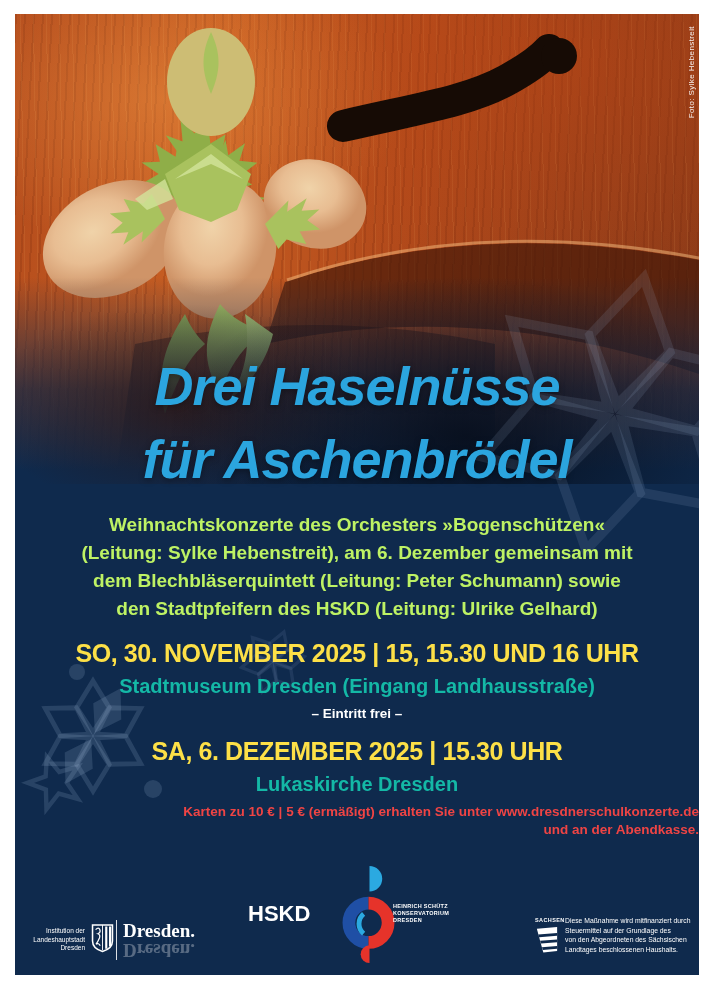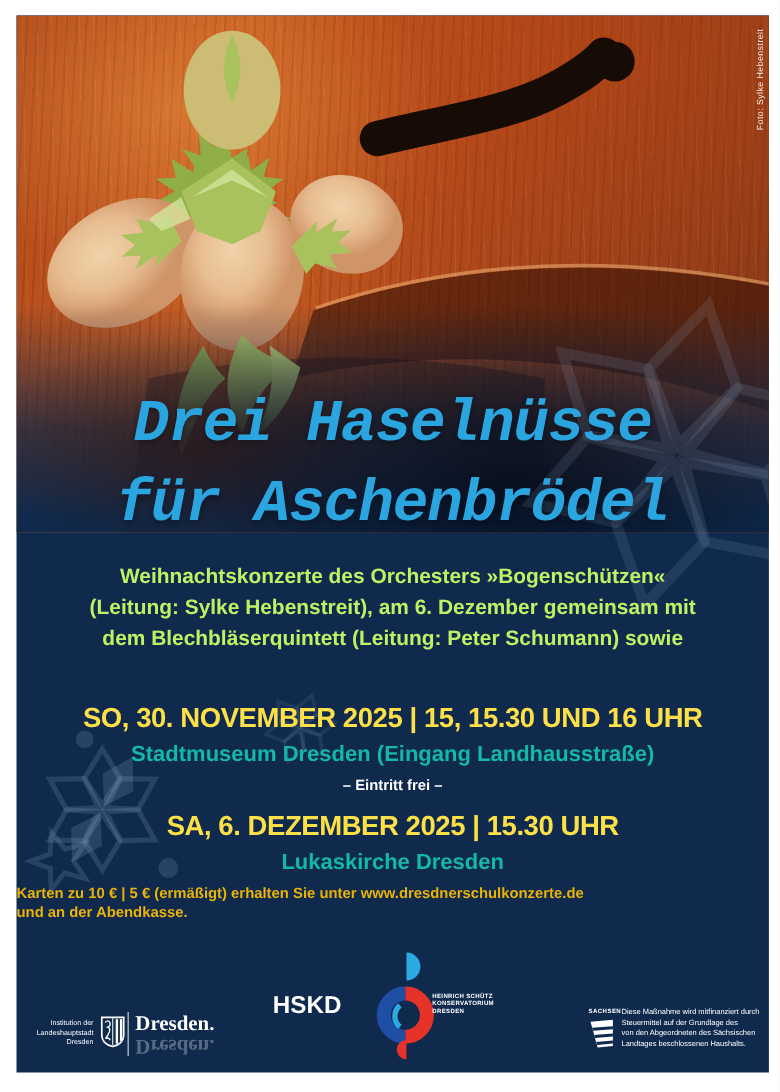--- a/index.html
+++ b/index.html
@@ -26,31 +26,31 @@
       linear-gradient(to bottom, rgba(15,42,77,0) 0%, rgba(15,42,77,0) 56%,
                       rgba(15,42,77,.75) 80%, #0F2A4D 97%);}
   .credit{position:absolute;top:12px;right:3px;color:rgba(255,255,255,.92);
     font-size:8px;letter-spacing:.4px;writing-mode:vertical-rl;transform:rotate(180deg);}
 
   
   .deco{position:absolute;left:0;top:0;pointer-events:none;}
 
   
   .title{position:absolute;left:0;top:336px;width:684px;text-align:center;
-    color:#2BA5DF;font-family:Liberation Mono, monospace;font-style:italic;font-weight:bold;
+    color:#2BA5DF;font-family:Liberation Sans, sans-serif;font-style:italic;font-weight:bold;
     font-size:54px;line-height:73px;letter-spacing:-1px;text-shadow:0 2px 6px rgba(0,0,0,.35);}
   .desc{position:absolute;left:0;top:497px;width:684px;text-align:center;
     color:#bef264;font-weight:bold;font-size:19px;line-height:28px;}
   .h-date{position:absolute;left:0;width:684px;text-align:center;color:#fde047;
     font-weight:bold;font-size:25px;letter-spacing:-.4px;line-height:30px;white-space:nowrap;}
   .h-venue{position:absolute;left:0;width:684px;text-align:center;color:#14b8a6;
     font-weight:bold;font-size:20px;line-height:26px;}
   .h-note{position:absolute;left:0;width:684px;text-align:center;color:#ffffff;
     font-weight:bold;font-size:13.5px;}
-  .tickets{position:absolute;left:0;top:789px;width:684px;text-align:left;color:#eab308;
+  .tickets{position:absolute;left:0;top:789px;width:684px;text-align:right;color:#ef4444;
     font-weight:bold;font-size:13.5px;line-height:18px;}
 
   
   .footer{position:absolute;left:0;top:845px;width:600px;height:116px;}
   .inst{position:absolute;left:8px;top:68px;width:62px;text-align:right;color:#ffffff;
     font-size:6.5px;line-height:8.5px;}
   .shield{position:absolute;left:76px;top:64px;}
   .fdivider{position:absolute;left:101px;top:61px;width:1px;height:40px;background:rgba(255,255,255,.85);}
   .dresden-wrap{position:absolute;left:108px;top:62px;color:#ffffff;
     font-family:"Liberation Serif", serif;font-weight:bold;font-size:19px;line-height:19px;}
@@ -156,20 +156,21 @@
 
     <div class="title">
       <div>Drei Haselnüsse</div>
       <div>für Aschenbrödel</div>
     </div>
 
     <div class="desc">
       <div>Weihnachtskonzerte des Orchesters »Bogenschützen«</div>
       <div>(Leitung: Sylke Hebenstreit), am 6. Dezember gemeinsam mit</div>
       <div>dem Blechbläserquintett (Leitung: Peter Schumann) sowie</div>
+      <div>den Stadtpfeifern des HSKD (Leitung: Ulrike Gelhard)</div>
     </div>
 
     <div class="h-date" style="top:624px">SO, 30. NOVEMBER 2025 | 15, 15.30 UND 16 UHR</div>
     <div class="h-venue" style="top:659px">Stadtmuseum Dresden (Eingang Landhausstraße)</div>
     <div class="h-note" style="top:692px">– Eintritt frei –</div>
 
     <div class="h-date" style="top:722px">SA, 6. DEZEMBER 2025 | 15.30 UHR</div>
     <div class="h-venue" style="top:757px">Lukaskirche Dresden</div>
 
     <div class="tickets">

